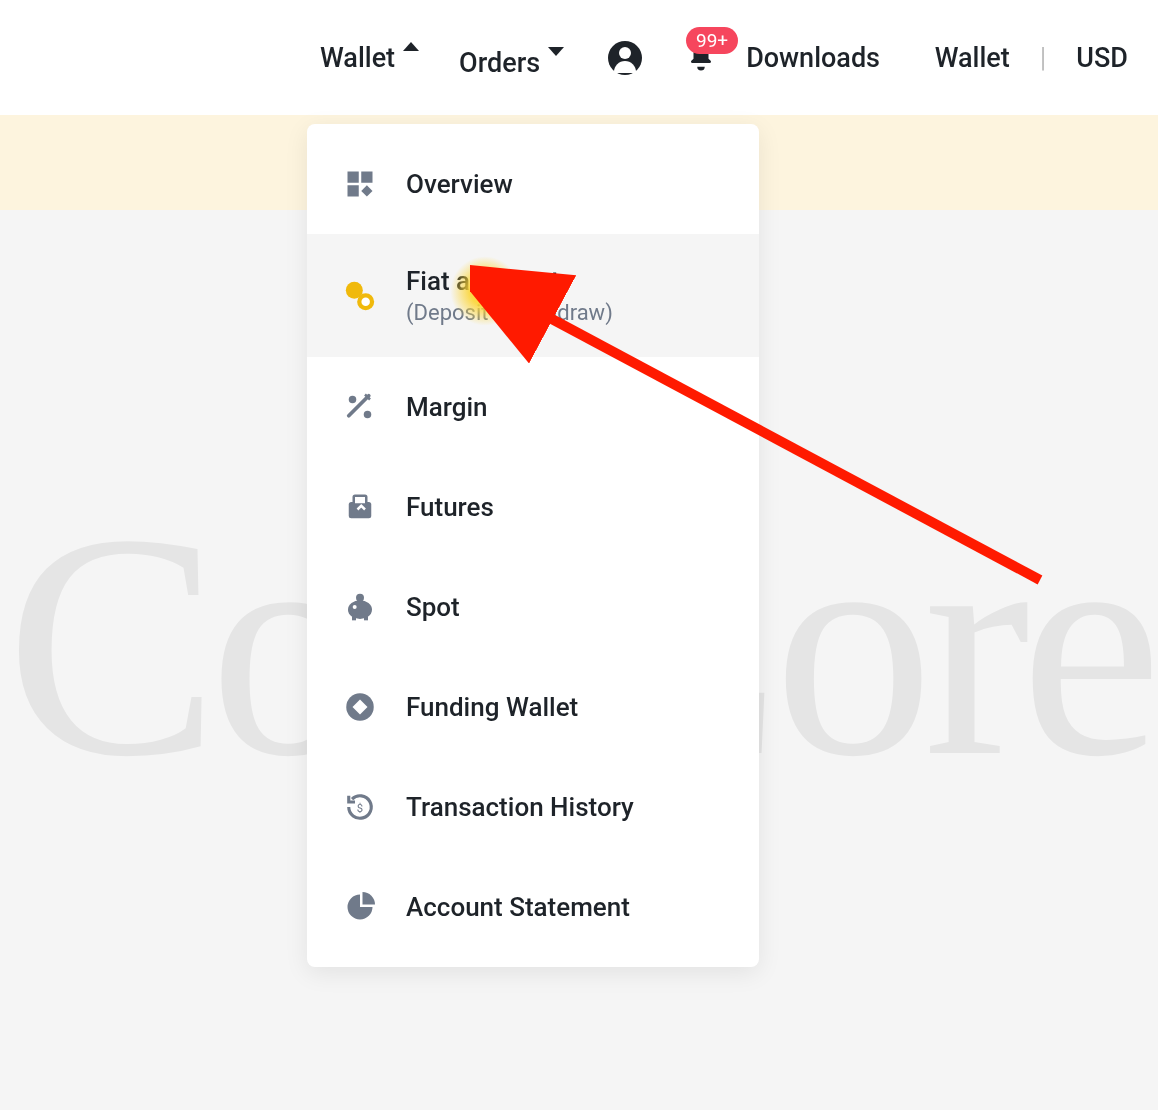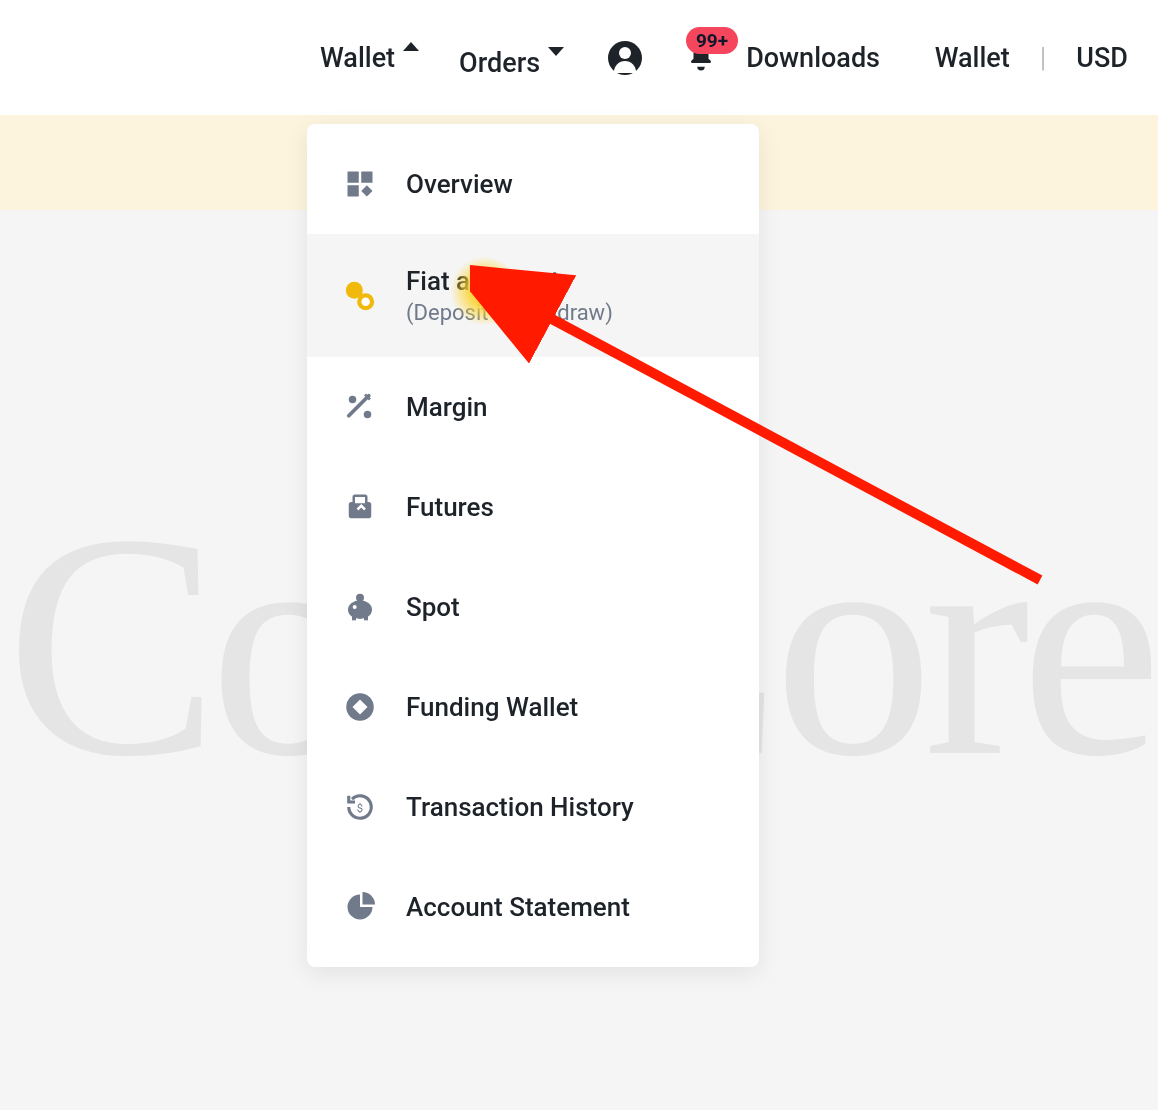--- a/index.html
+++ b/index.html
@@ -28,21 +28,21 @@
     .header .chevron-down { border-top: 9px solid #1e2329; }
 
     .icon-btn { display: inline-flex; align-items: center; justify-content: center; cursor: pointer; }
     .user-circle { width: 34px; height: 34px; border-radius: 50%; background: #1e2329; position: relative; }
     .user-circle::before { content: ""; position: absolute; top: 6px; left: 11px; width: 12px; height: 12px; background: #fff; border-radius: 50%; }
     .user-circle::after { content: ""; position: absolute; bottom: 2px; left: 6px; width: 22px; height: 12px; background: #fff; border-radius: 11px 11px 0 0; }
 
     .bell-wrap { position: relative; display:inline-flex; }
     .bell { width: 30px; height: 30px; position: relative; }
     .bell svg { display: block; }
-    .badge { position: absolute; top: -16px; right: -22px; background: #f6465d; color: #0f172a; font-size: 19px; font-weight: 700; padding: 2px 10px; border-radius: 16px; }
+    .badge { position: absolute; top: -16px; right: -22px; background: #f6465d; color: #ffffff; font-size: 19px; font-weight: 400; padding: 2px 10px; border-radius: 16px; }
 
     .lang-sep { color: #c0c0c0; }
 
     
     .yellow-strip { background: #fdf4de; height: 95px; position: relative; z-index: 1; }
 
     
     .dropdown {
       position: absolute; top: 124px; left: 307px; width: 452px; background: #fff;
       border-radius: 8px; box-shadow: 0 6px 24px rgba(0,0,0,0.08); z-index: 5;

